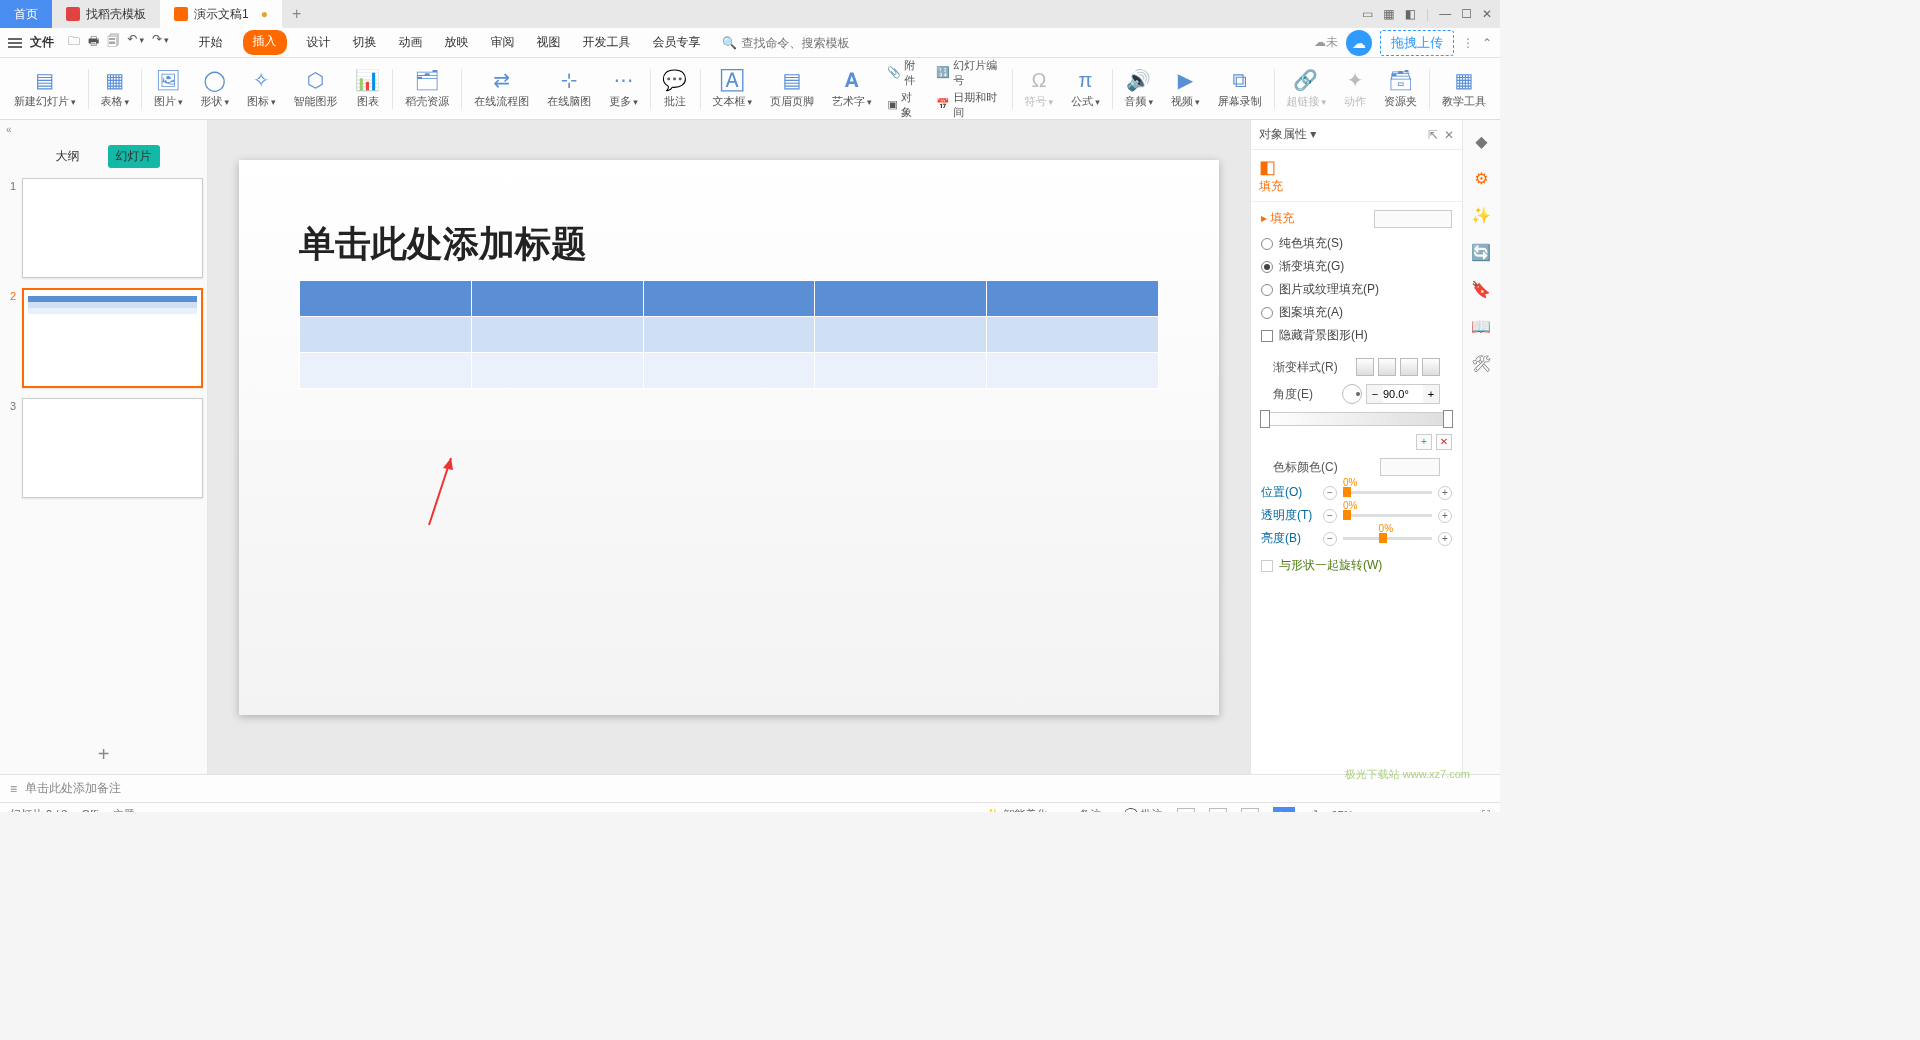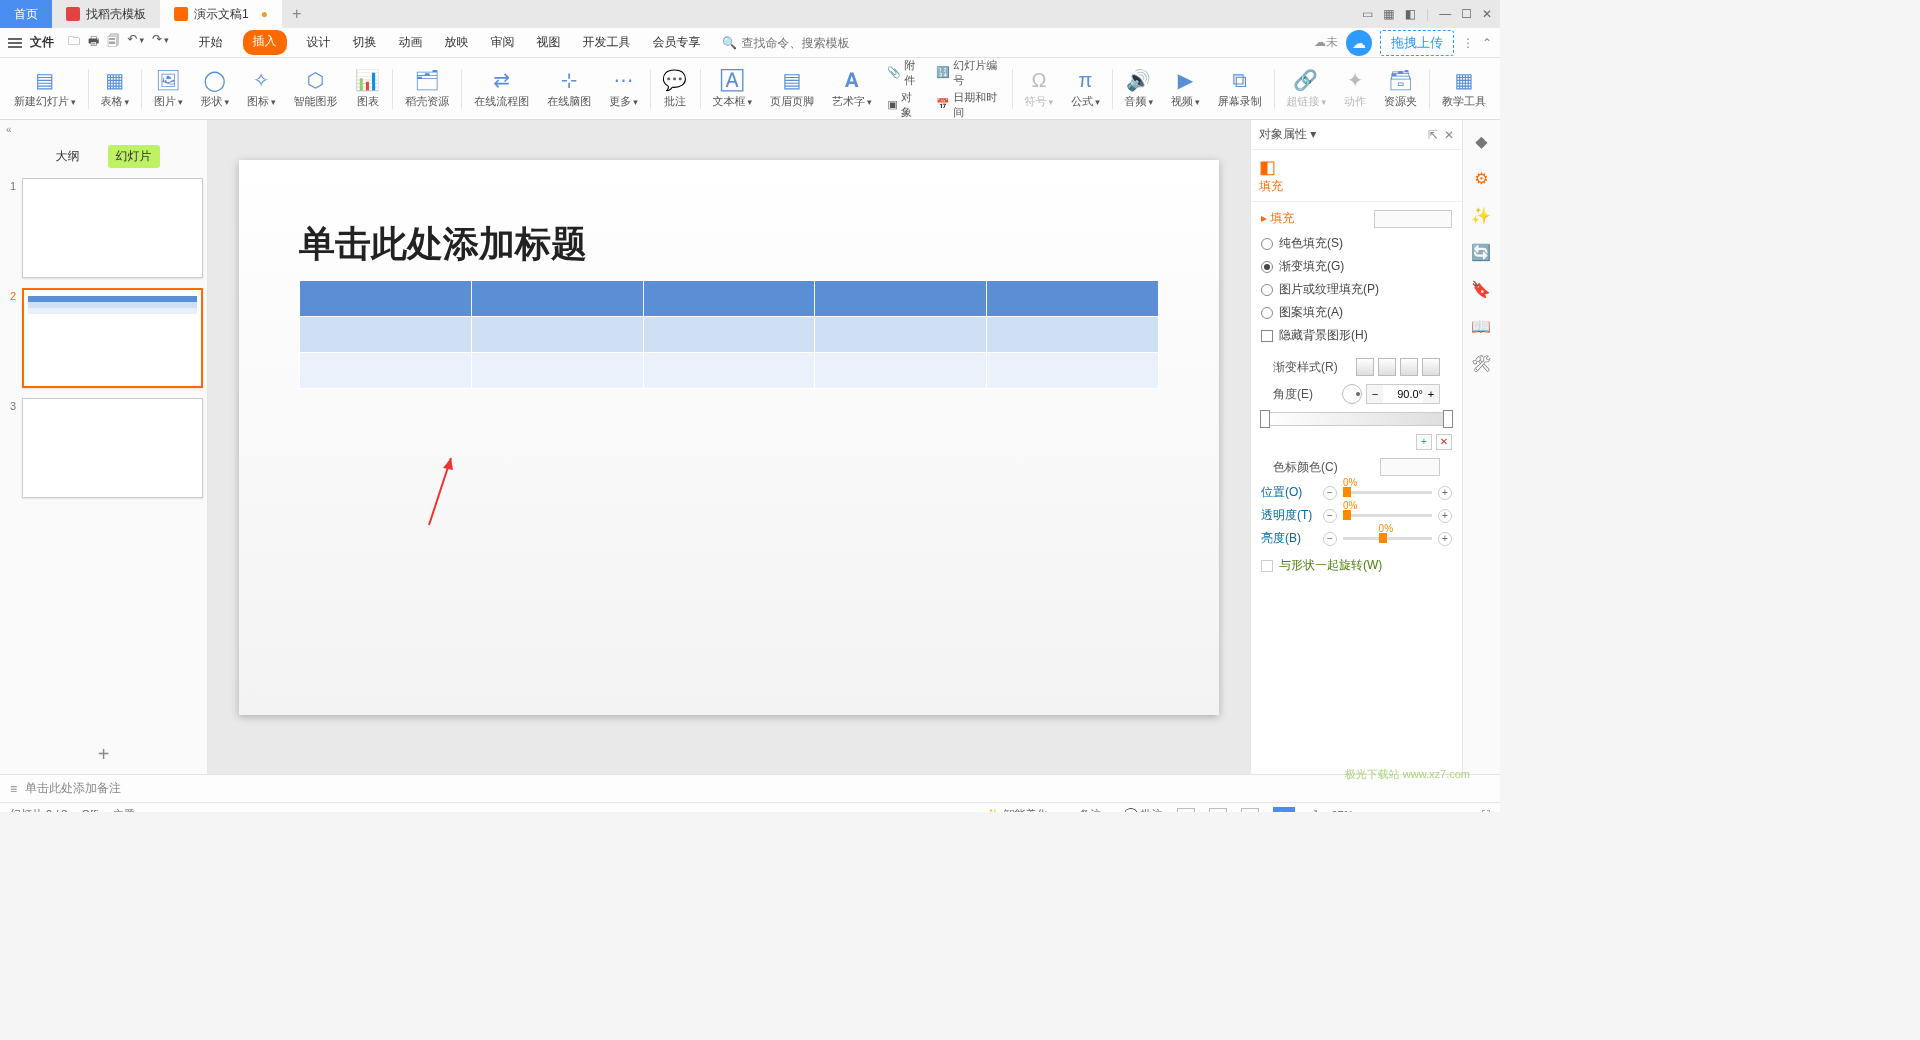--- a/index.html
+++ b/index.html
@@ -30,21 +30,21 @@
 .upload-btn{border:1px dashed #2f9bff;color:#2f9bff;padding:3px 10px;border-radius:3px;font-size:13px;}
 .ribbon{height:62px;background:#fdfdfd;border-bottom:1px solid #ddd;display:flex;align-items:center;padding:0 6px;gap:2px;}
 .rgrp{display:flex;flex-direction:column;align-items:center;justify-content:center;gap:2px;padding:2px 8px;cursor:pointer;color:#555;}
 .rgrp .ri{font-size:20px;color:#5a8fd6;height:24px;display:flex;align-items:center;}
 .rgrp .rl{font-size:11px;white-space:nowrap;}
 .rsep{width:1px;height:40px;background:#e5e5e5;margin:0 2px;}
 .body{display:flex;height:654px;}
 .thumbcol{width:208px;background:#fafafa;border-right:1px solid #e6e6e6;display:flex;flex-direction:column;}
 .thumbhdr{display:flex;justify-content:center;gap:20px;padding:6px 0;font-size:12px;}
 .thumbhdr span{cursor:pointer;padding:3px 8px;}
-.thumbhdr .sel{background:#bef264;border-radius:3px;}
+.thumbhdr .sel{background:#14b8a6;border-radius:3px;}
 .thumbs{flex:1;overflow:auto;padding:4px 4px 0 4px;}
 .trow{display:flex;align-items:flex-start;gap:6px;margin-bottom:10px;}
 .tn{width:12px;text-align:right;color:#777;font-size:11px;padding-top:2px;}
 .tslide{flex:1;height:100px;background:#fff;border:1px solid #ccc;box-shadow:0 1px 2px rgba(0,0,0,.1);}
 .tslide.sel{border:2px solid #ff6a00;}
 .ttable{margin:6px 4px;}
 .ttable .r{height:6px;display:flex;}
 .ttable .c{flex:1;}
 .ttable .hd .c{background:#5a8fd6;}
 .ttable .b1 .c{background:#cfe0f5;}
@@ -80,21 +80,21 @@
 .chk{width:12px;height:12px;border:1px solid #888;display:inline-block;}
 .sect{margin-top:14px;}
 .sect-row{display:flex;align-items:center;justify-content:space-between;font-size:12px;margin:8px 12px;color:#555;}
 .styboxes{display:flex;gap:4px;}
 .stybox{width:18px;height:18px;border:1px solid #bbb;background:linear-gradient(#fff,#ddd);cursor:pointer;}
 .anglectrl{display:flex;align-items:center;gap:4px;}
 .dial{width:20px;height:20px;border:1px solid #bbb;border-radius:50%;position:relative;}
 .dial::after{content:"";position:absolute;width:4px;height:4px;background:#666;border-radius:50%;right:1px;top:7px;}
 .spin{display:flex;align-items:center;border:1px solid #ccc;}
 .spin button{width:16px;height:18px;border:none;background:#f5f5f5;cursor:pointer;font-size:11px;}
-.spin input{width:40px;border:none;text-align:right;font-size:11px;}
+.spin input{width:40px;border:none;text-align:left;font-size:11px;}
 .gradbar{height:14px;border:1px solid #ccc;background:linear-gradient(90deg,#fff,#ddd);margin:8px 0;position:relative;}
 .gstop{position:absolute;top:-3px;width:10px;height:18px;border:1px solid #888;background:#fff;}
 .gradctl{display:flex;justify-content:flex-end;gap:4px;margin-bottom:6px;}
 .gbtn{width:16px;height:16px;border:1px solid #ccc;background:#fafafa;font-size:10px;line-height:14px;text-align:center;cursor:pointer;}
 .slider-row{display:flex;align-items:center;gap:6px;font-size:12px;margin:6px 0;}
 .slbl{width:56px;color:#0369a1;}
 .sminus,.splus{width:14px;height:14px;border:1px solid #ccc;border-radius:50%;text-align:center;line-height:12px;font-size:10px;cursor:pointer;color:#666;}
 .strack{flex:1;height:3px;background:#ddd;position:relative;}
 .sval{position:absolute;top:-14px;left:0;font-size:10px;color:#ff8a00;}
 .sthumb{position:absolute;top:-4px;left:0;width:8px;height:10px;background:#ff8a00;}

